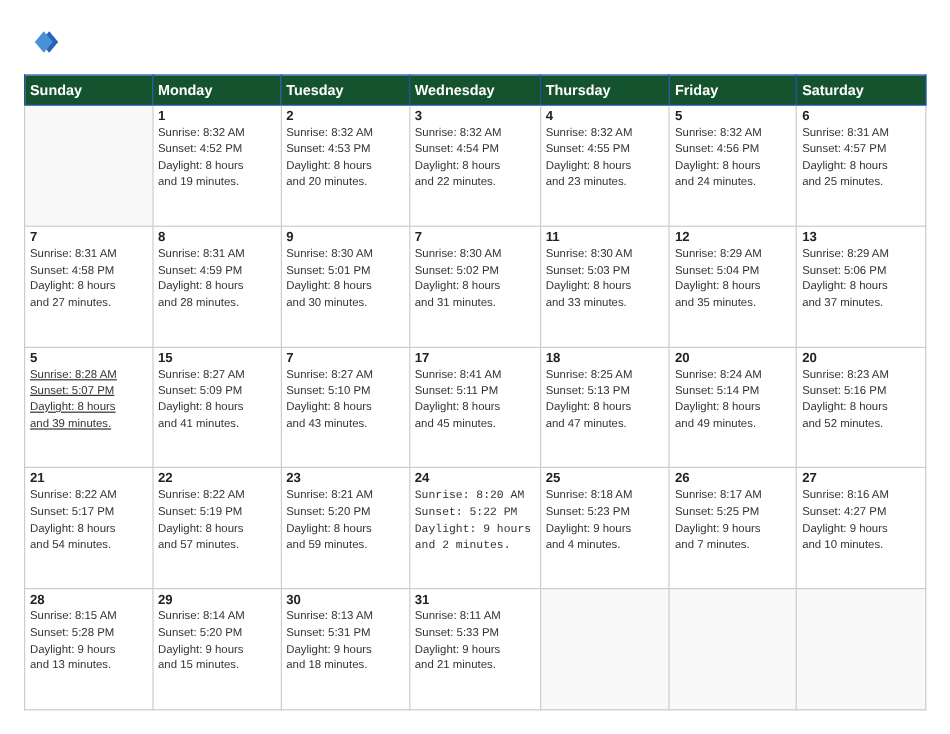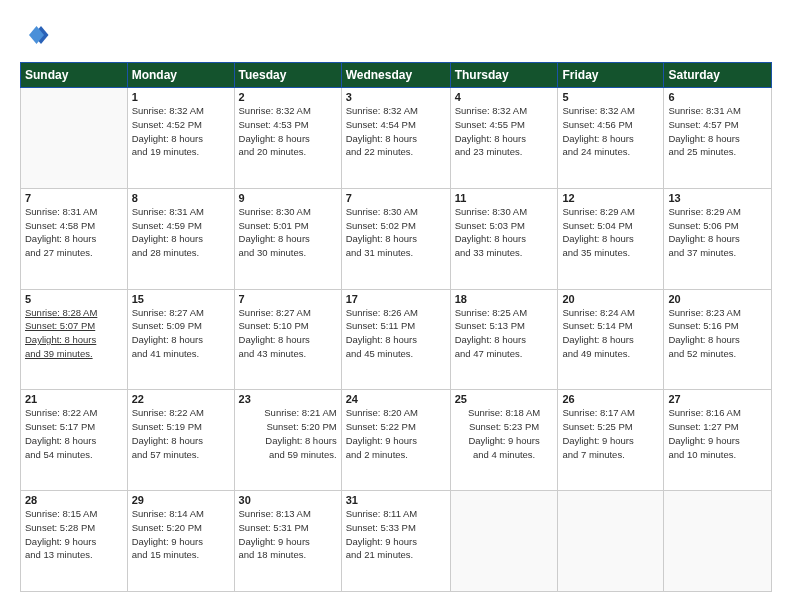--- a/index.html
+++ b/index.html
@@ -236,21 +236,21 @@
           </td>
           <td>
             <span class="day-num">7</span>
             <div class="day-info" style="white-space: pre-line;">Sunrise: 8:27 AM
 Sunset: 5:10 PM
 Daylight: 8 hours
 and 43 minutes.</div>
           </td>
           <td>
             <span class="day-num">17</span>
-            <div class="day-info" style="white-space: pre-line;">Sunrise: 8:26 AM
+            <div class="day-info" style="white-space: pre-line;">Sunrise: 8:41 AM
 Sunset: 5:11 PM
 Daylight: 8 hours
 and 45 minutes.</div>
           </td>
           <td>
             <span class="day-num">18</span>
             <div class="day-info" style="white-space: pre-line;">Sunrise: 8:25 AM
 Sunset: 5:13 PM
 Daylight: 8 hours
 and 47 minutes.</div>
@@ -280,50 +280,50 @@
           </td>
           <td>
             <span class="day-num">22</span>
             <div class="day-info" style="white-space: pre-line;">Sunrise: 8:22 AM
 Sunset: 5:19 PM
 Daylight: 8 hours
 and 57 minutes.</div>
           </td>
           <td>
             <span class="day-num">23</span>
-            <div class="day-info" style="white-space: pre-line; text-align: right;">Sunrise: 8:21 AM
+            <div class="day-info" style="white-space: pre-line;">Sunrise: 8:21 AM
 Sunset: 5:20 PM
 Daylight: 8 hours
 and 59 minutes.</div>
           </td>
           <td>
             <span class="day-num">24</span>
-            <div class="day-info" style="white-space: pre-line;">Sunrise: 8:20 AM
+            <div class="day-info" style="white-space: pre-line; font-family: Liberation Mono, monospace;">Sunrise: 8:20 AM
 Sunset: 5:22 PM
 Daylight: 9 hours
 and 2 minutes.</div>
           </td>
           <td>
             <span class="day-num">25</span>
-            <div class="day-info" style="white-space: pre-line; text-align: center;">Sunrise: 8:18 AM
+            <div class="day-info" style="white-space: pre-line;">Sunrise: 8:18 AM
 Sunset: 5:23 PM
 Daylight: 9 hours
 and 4 minutes.</div>
           </td>
           <td>
             <span class="day-num">26</span>
             <div class="day-info" style="white-space: pre-line;">Sunrise: 8:17 AM
 Sunset: 5:25 PM
 Daylight: 9 hours
 and 7 minutes.</div>
           </td>
           <td>
             <span class="day-num">27</span>
             <div class="day-info" style="white-space: pre-line;">Sunrise: 8:16 AM
-Sunset: 1:27 PM
+Sunset: 4:27 PM
 Daylight: 9 hours
 and 10 minutes.</div>
           </td>
         </tr>
         <tr>
           <td>
             <span class="day-num">28</span>
             <div class="day-info" style="white-space: pre-line;">Sunrise: 8:15 AM
 Sunset: 5:28 PM
 Daylight: 9 hours

